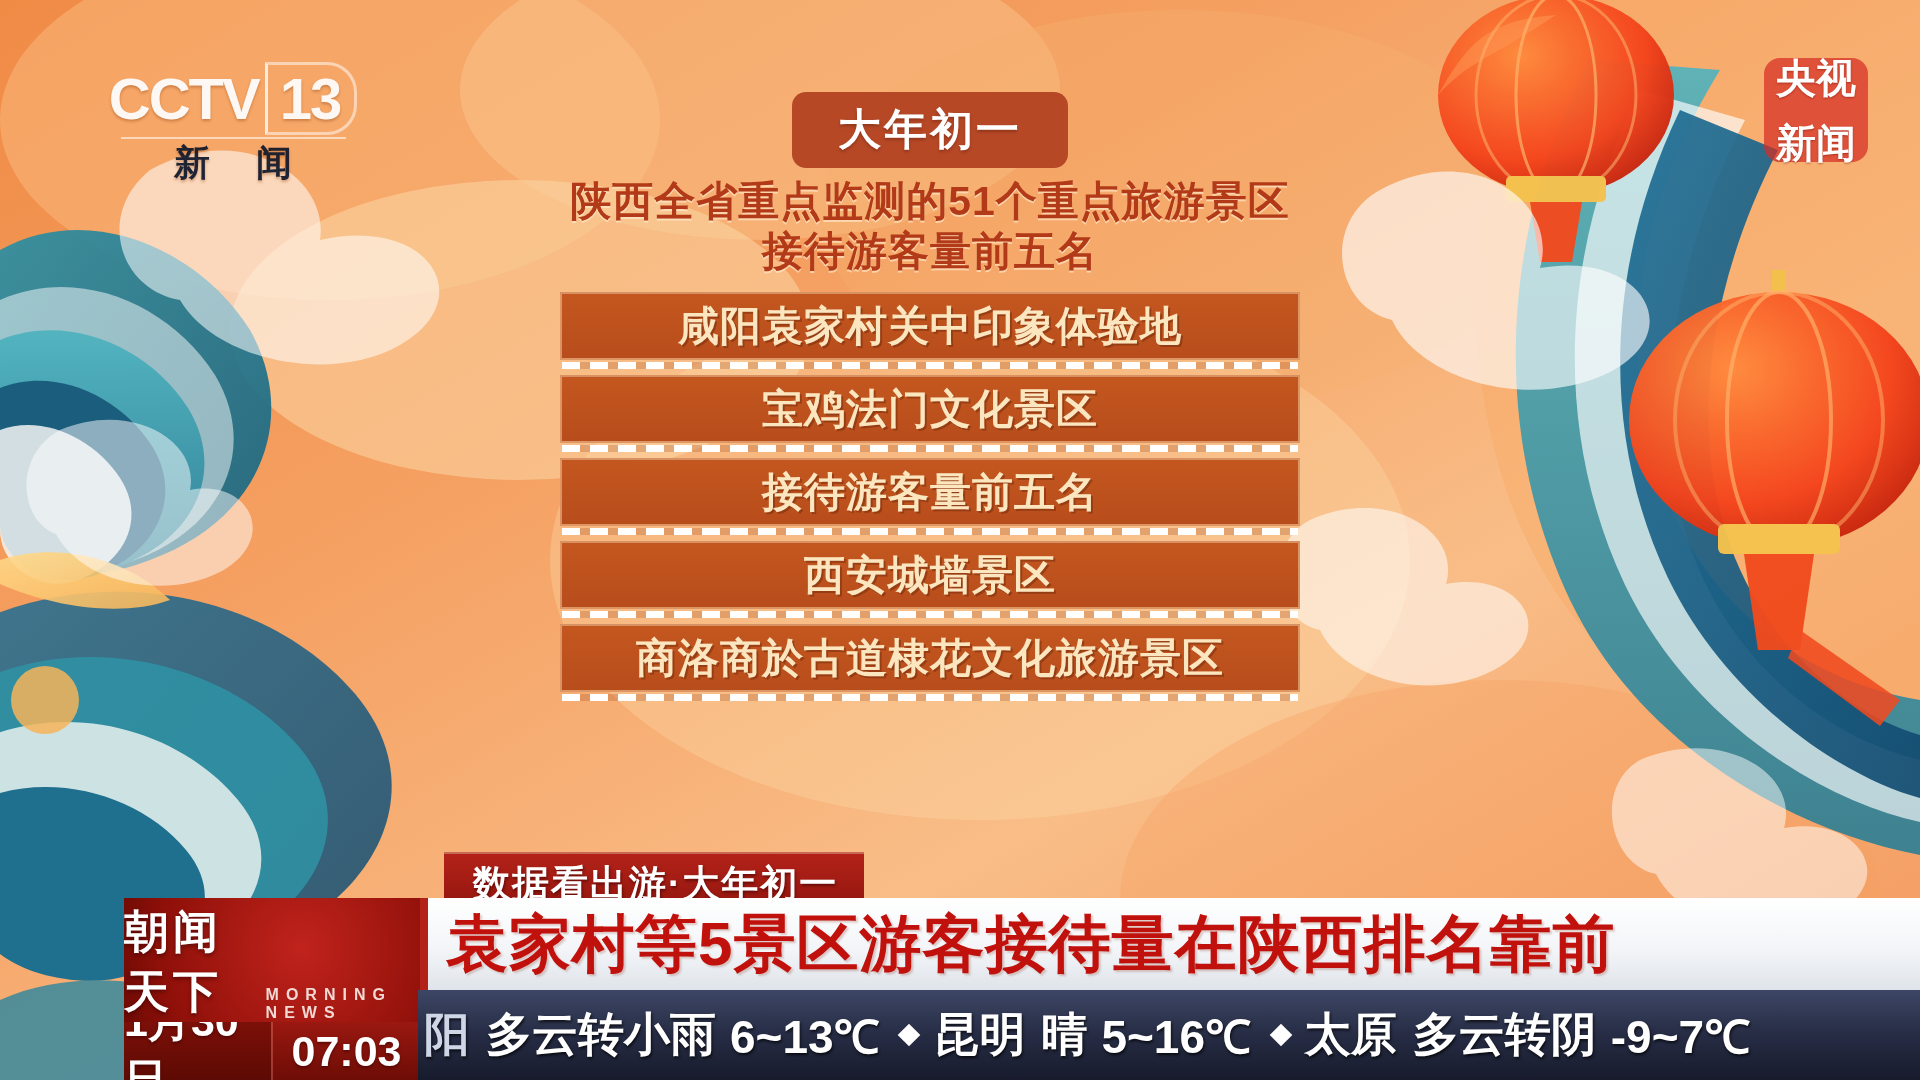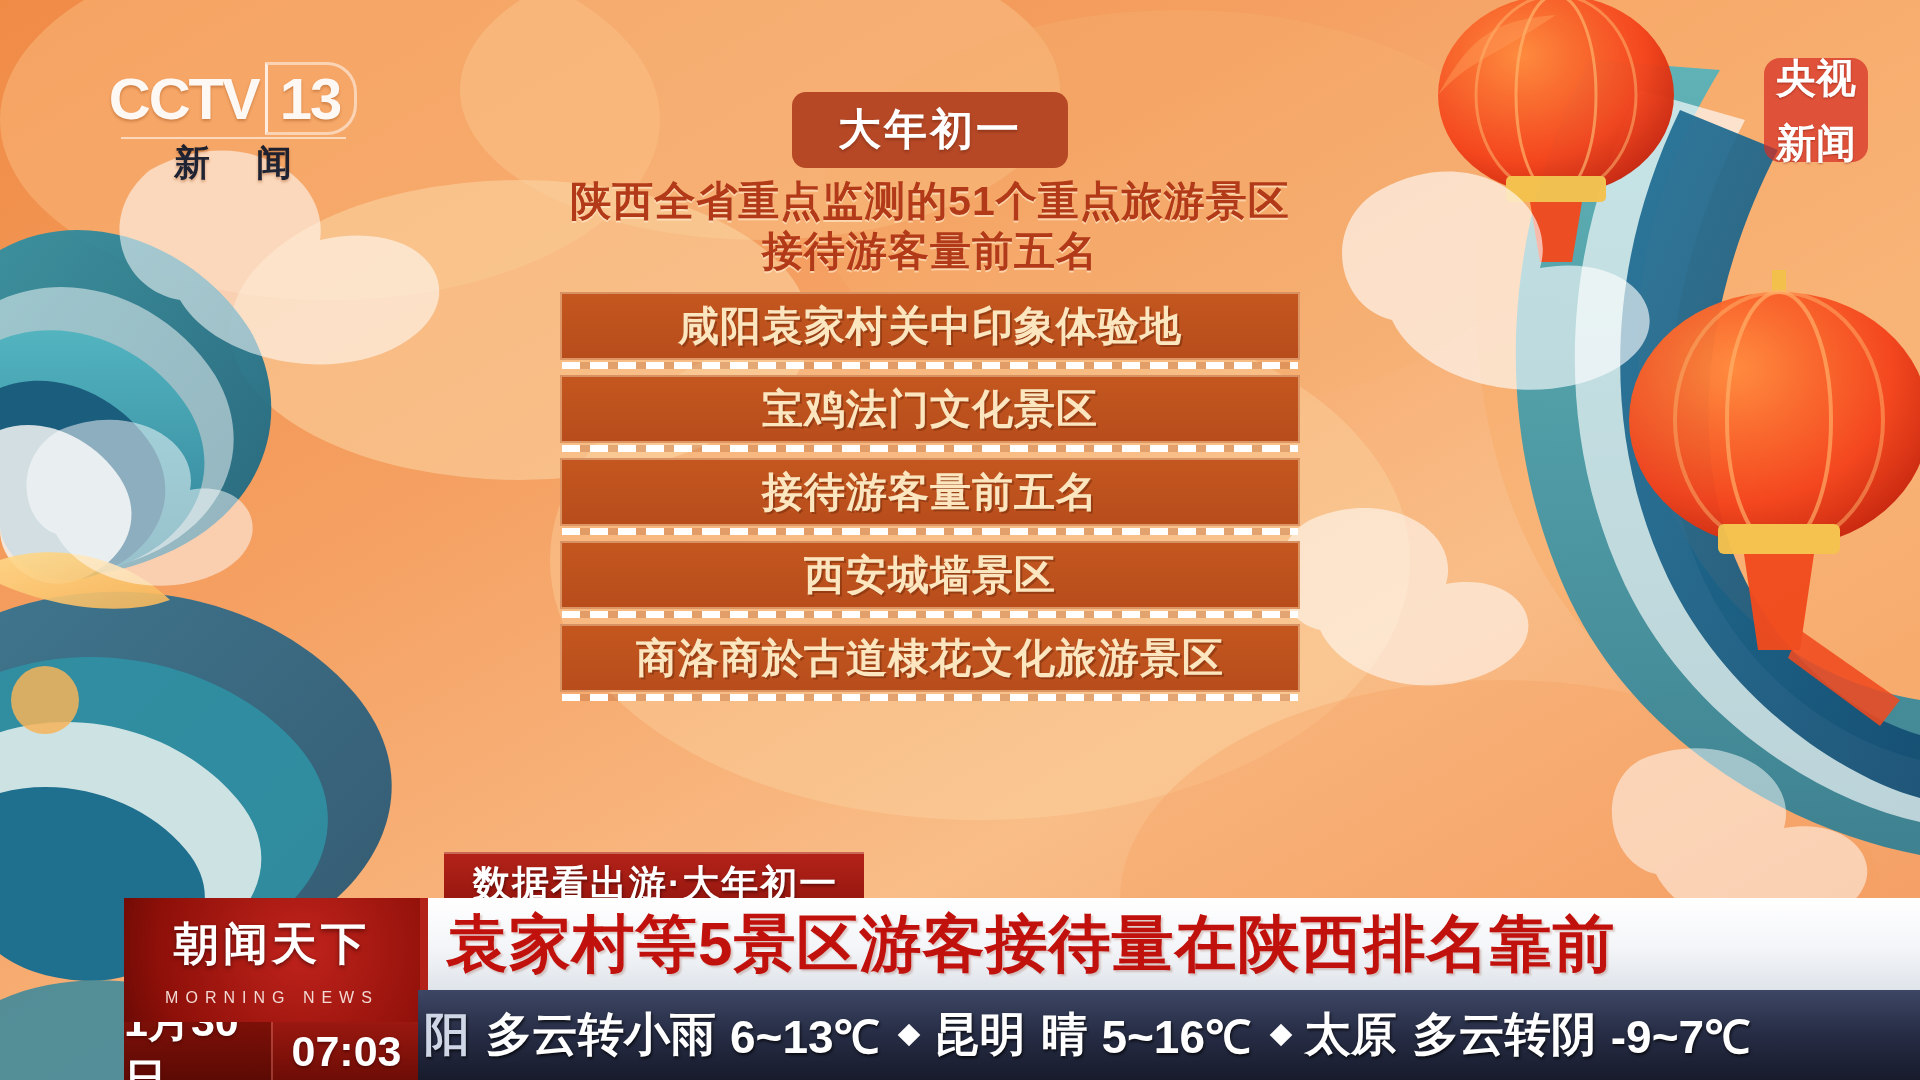--- a/index.html
+++ b/index.html
@@ -113,29 +113,29 @@
   }
 
   
   #program-block {
     position:absolute; left:124px; top:898px; width:296px; height:182px;
   }
   #program-logo {
     position:relative; height:124px; width:100%;
     background:radial-gradient(circle at 60% 40%, #c0231c 0%, #8e1009 75%, #6d0a05 100%);
     overflow:hidden;
-    display:flex; flex-direction:column; align-items:center; justify-content:center;
+    display:flex; align-items:flex-end; justify-content:center;
   }
   #program-logo .cn {
     color:#fff; font-size:45px; font-weight:bold; letter-spacing:4px;
     text-shadow:0 2px 4px rgba(50,0,0,.6); z-index:2;
   }
   #program-logo .en {
     margin-top:15px; color:#f2d9d4; font-size:16px; letter-spacing:7px;
-    font-weight:normal; z-index:2;
+    font-weight:bold; z-index:2;
   }
   #time-row {
     display:flex; height:58px; width:100%;
   }
   #date-cell, #clock-cell {
     flex:1; display:flex; align-items:center; justify-content:center;
     color:#fff; font-size:43px; font-weight:bold;
     text-shadow:0 2px 3px rgba(60,0,0,.55);
   }
   #date-cell { background:linear-gradient(180deg,#7c1008 0%,#5d0a04 100%); }

